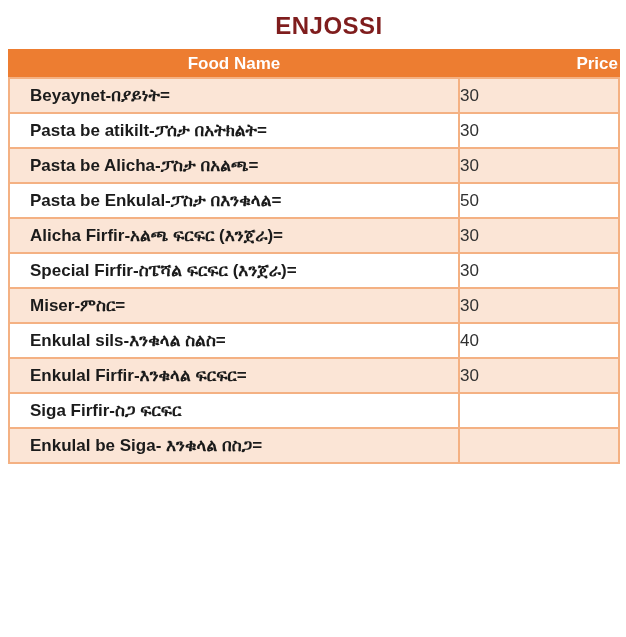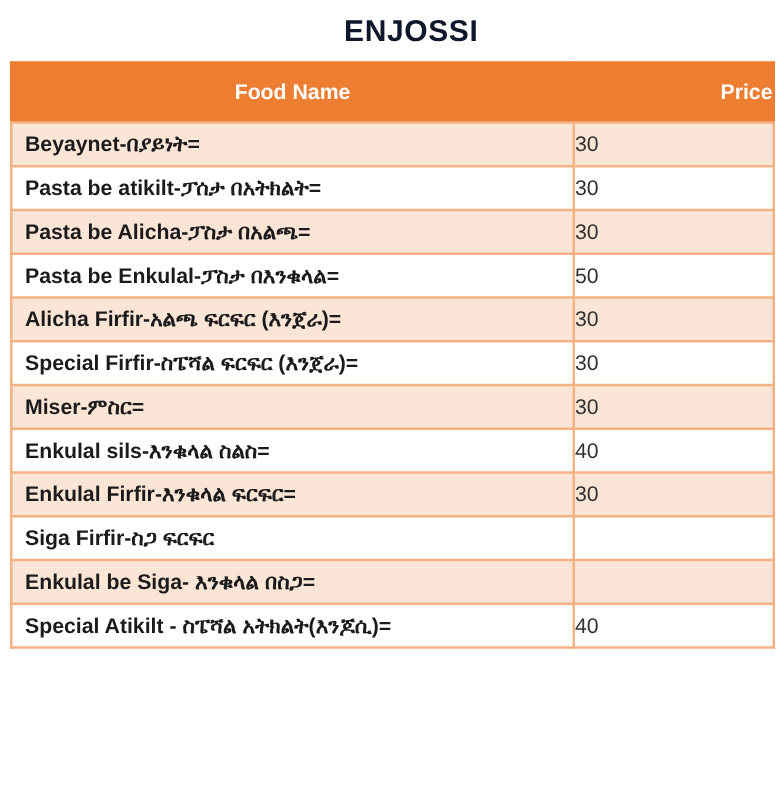--- a/index.html
+++ b/index.html
@@ -17,57 +17,57 @@
     width:626px;height:637px;
     background:#ffffff;
     font-family:"Liberation Sans","DejaVu Sans",sans-serif;
     overflow:hidden;
   }
   .page-title{
     margin:12px 0 0 0;
     text-align:center;
     font-size:24px;
     font-weight:700;
-    color:#0f172a;
+    color:#7f1d1d;
     letter-spacing:0.5px;
     padding-left:32px;
   }
   table.menu{
     border-collapse:collapse;
     table-layout:fixed;
     width:610px;
     margin:9px 8px 0 8px;
   }
   col.c-food{width:450px;}
   col.c-price{width:160px;}
   thead th{
     background:var(--header-bg);
     color:var(--header-text);
     font-size:17px;
     font-weight:700;
-    height:48px;
+    height:28px;
     border:2px solid var(--header-bg);
     border-bottom:2px solid var(--border-color);
     padding:0;
   }
   thead th.h-food{text-align:center;}
   thead th.h-price{text-align:right;padding-left:12px;}
   tbody td{
     border:2px solid var(--border-color);
     font-size:17px;
     height:35px;
     vertical-align:middle;
     background:var(--row-bg);
     padding:0;
   }
   tbody tr:nth-child(odd) td{background:var(--alt-row-bg);}
   td.food{
     font-weight:700;
     color:var(--food-text);
-    padding-left:10px;
+    padding-left:20px;
   }
   td.price{
     font-weight:400;
     color:var(--price-text);
   }
 </style>
 </head>
 <body>
 
 <h1 class="page-title">ENJOSSI</h1>
@@ -121,18 +121,14 @@
         <td class="price">30</td>
       </tr>
       <tr>
         <td class="food">Siga Firfir-ስጋ ፍርፍር</td>
         <td class="price"></td>
       </tr>
       <tr>
         <td class="food">Enkulal be Siga- እንቁላል በስጋ=</td>
         <td class="price"></td>
       </tr>
-      <tr>
-        <td class="food">Special Atikilt - ስፔሻል አትክልት(እንጆሲ)=</td>
-        <td class="price">40</td>
-      </tr>
     </tbody>
 </table>
 
 </body></html>

